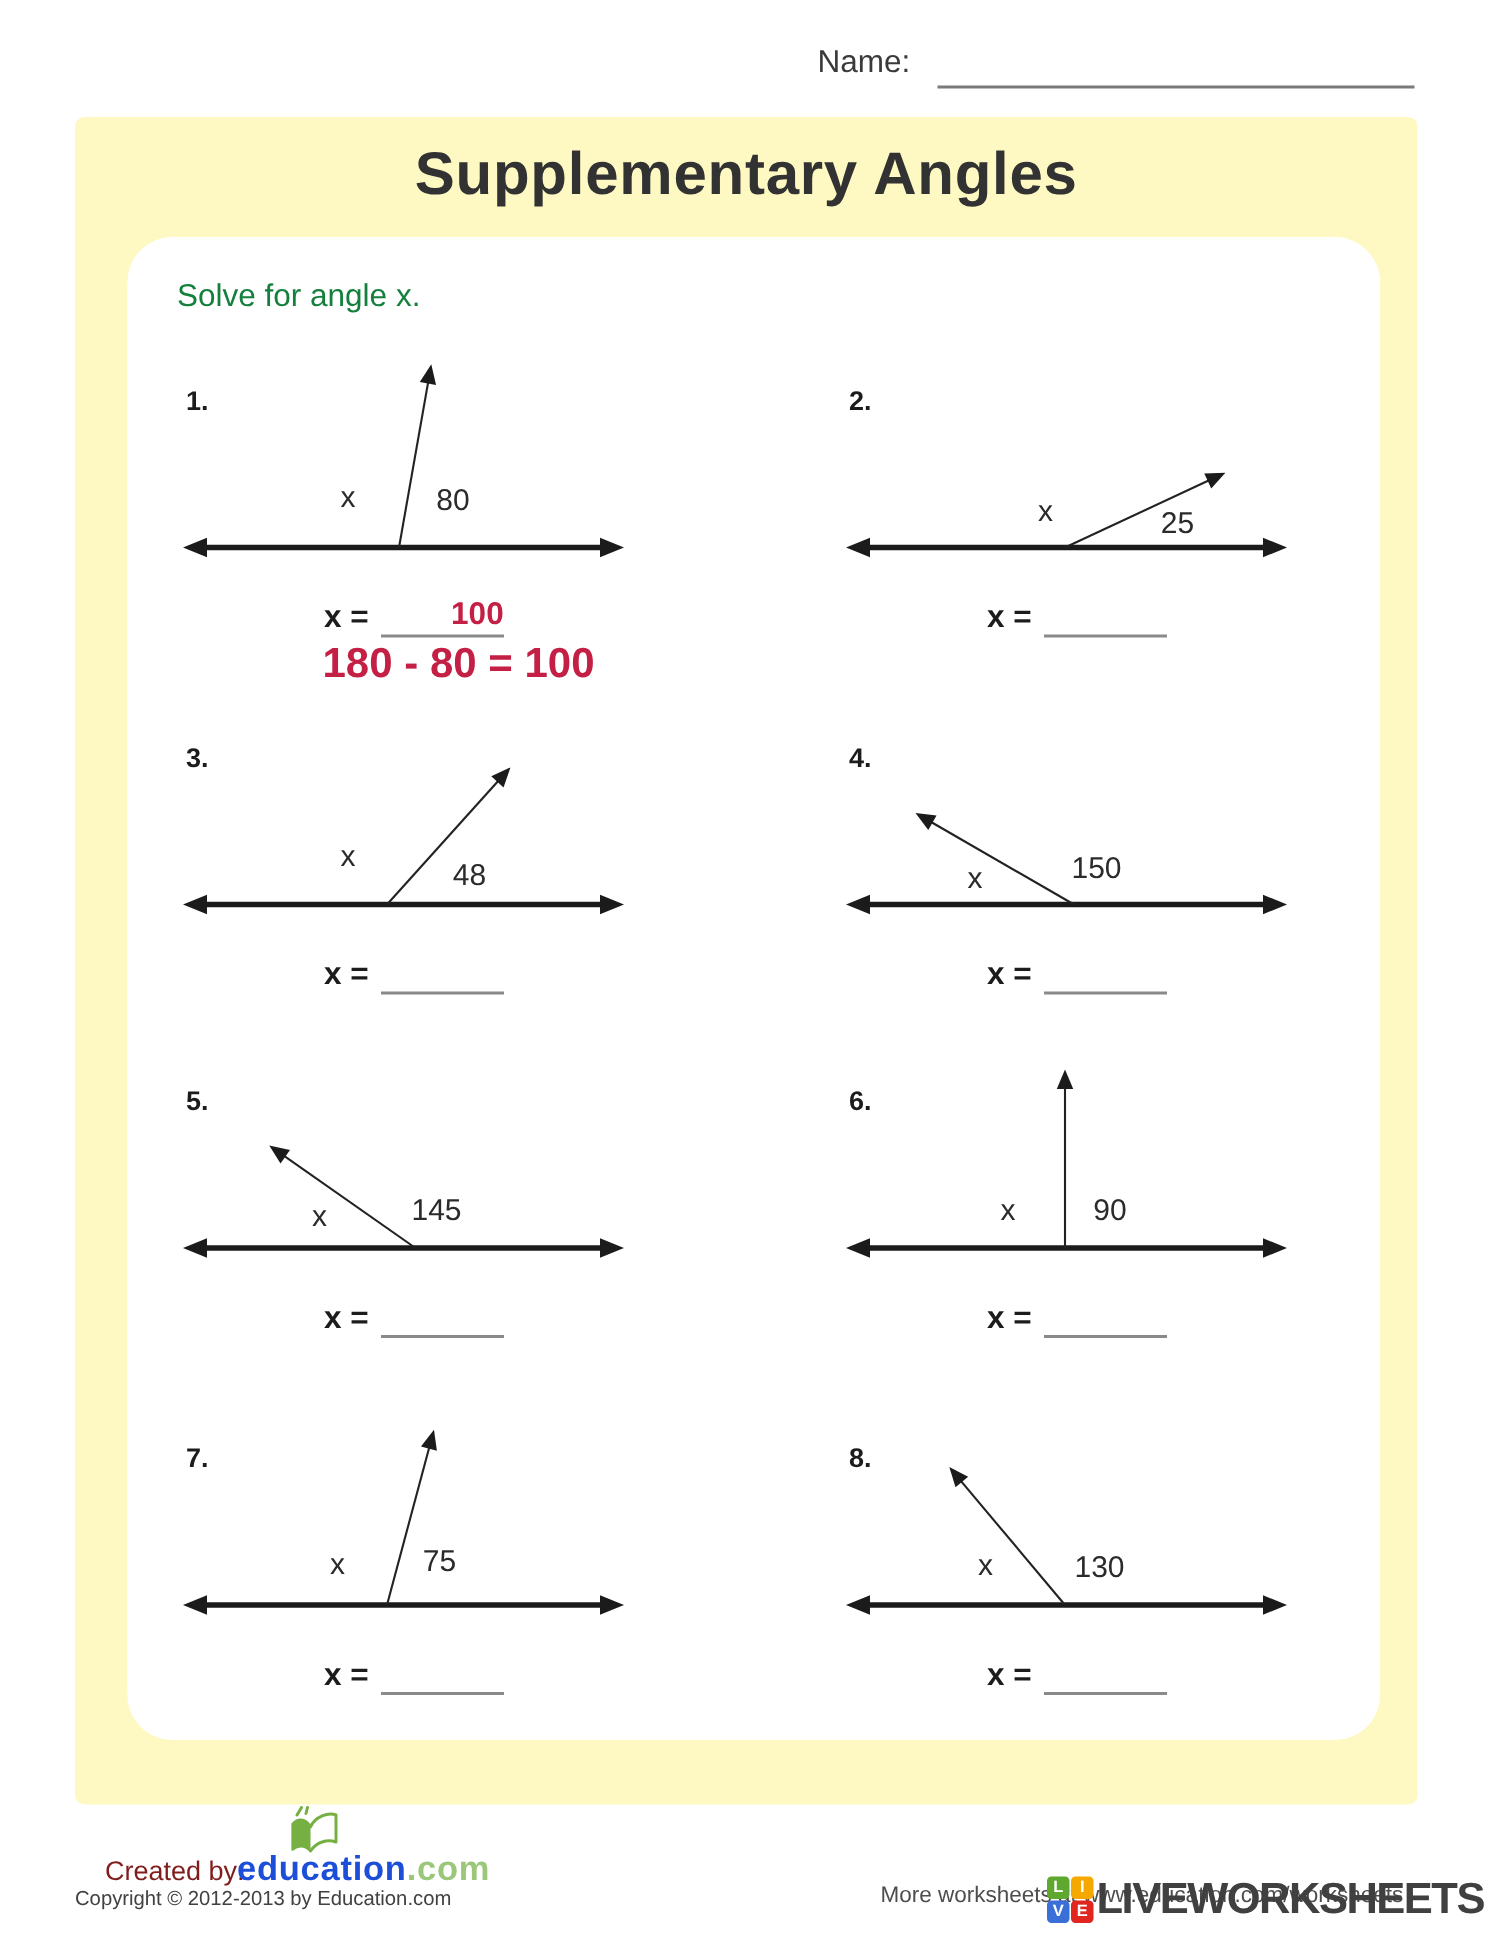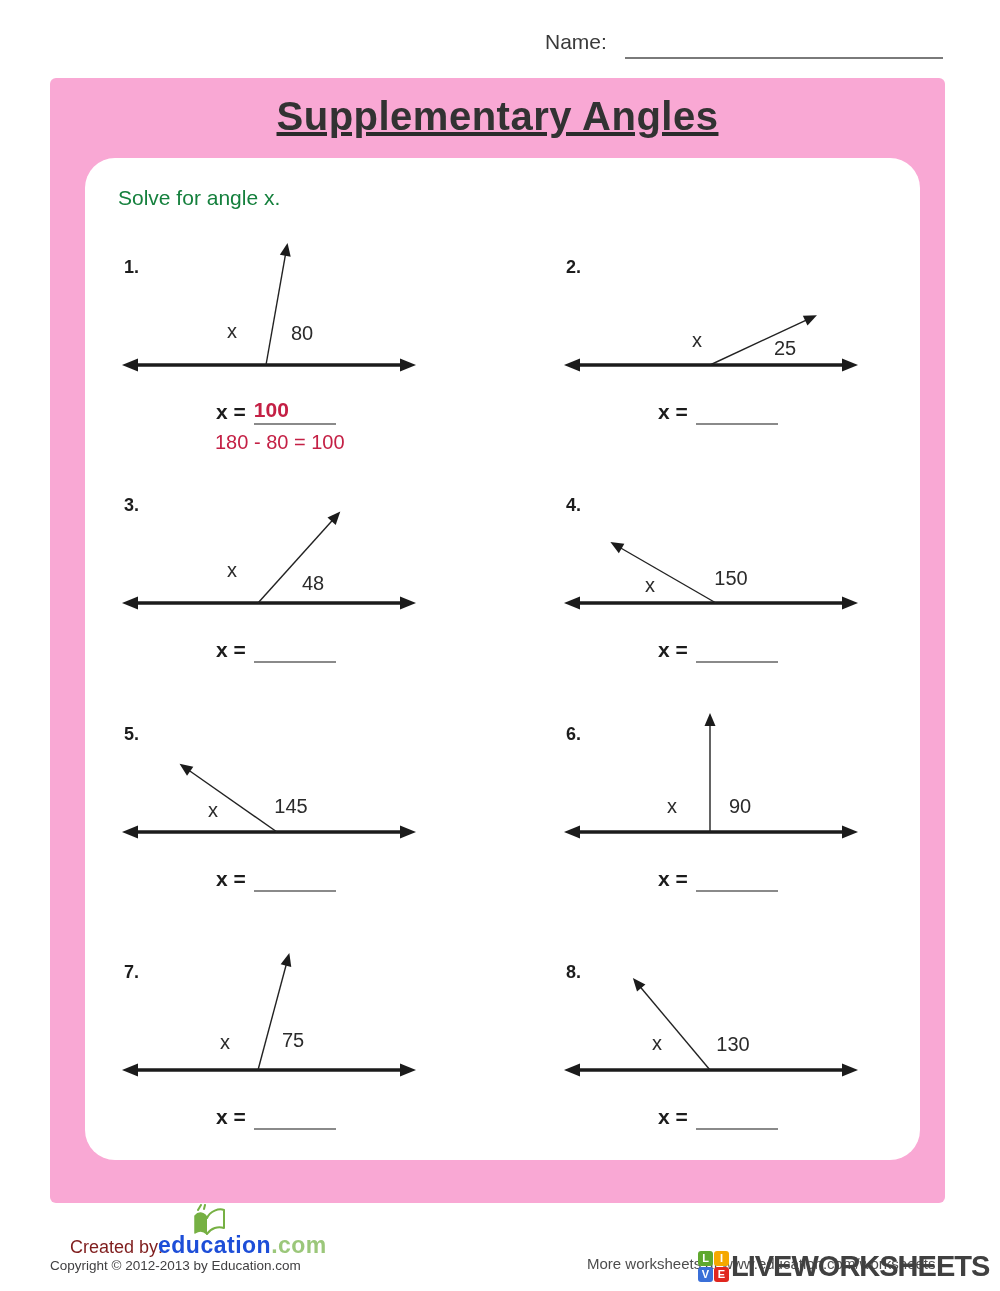--- a/index.html
+++ b/index.html
@@ -5,34 +5,34 @@
   html,body{margin:0;padding:0;}
   body{
     width:1000px;height:1291px;position:relative;background:#ffffff;
     font-family:"Liberation Sans",sans-serif;color:#2b2b2b;overflow:hidden;
   }
   
   .name-row{position:absolute;left:545px;top:30px;width:400px;}
   .name-label{font-size:21px;color:#3a3a3a;}
   .name-line{position:absolute;left:80px;top:27px;width:318px;border-bottom:2px solid #7a7a7a;height:0;}
   
-  .card{position:absolute;left:50px;top:78px;width:895px;height:1125px;background:#f9a8d4;border-radius:6px;text-decoration:underline;}
+  .card{position:absolute;left:50px;top:78px;width:895px;height:1125px;background:#fef9c3;border-radius:6px;}
   .card-title{margin:0;text-align:center;padding-top:16px;font-size:40px;font-weight:600;color:#323232;letter-spacing:0.5px;}
   .inner{position:absolute;left:35px;top:80px;width:835px;height:1002px;background:#ffffff;border-radius:30px;}
   .instructions{position:absolute;left:118px;top:186px;font-size:21px;font-weight:normal;color:#15803d;}
   
   .problem{position:absolute;width:345px;}
   .problem svg{display:block;}
   svg text{font-family:"Liberation Sans",sans-serif;font-size:20px;fill:#2b2b2b;}
   svg text.num{font-size:18px;font-weight:bold;fill:#1c1c1c;}
   .answer{margin-top:10px;padding-left:108px;font-size:21px;line-height:26px;white-space:nowrap;}
   .ans-prefix{font-weight:bold;color:#1c1c1c;}
-  .ans-underline{display:inline-block;width:82px;border-bottom:2px solid #8a8a8a;text-align:left;margin-left:8px;height:26px;vertical-align:bottom;}
+  .ans-underline{display:inline-block;width:82px;border-bottom:2px solid #8a8a8a;text-align:right;margin-left:8px;height:26px;vertical-align:bottom;}
   .ans-value{color:#c42045;font-weight:bold;font-size:21px;}
-  .work{margin-top:5px;padding-left:107px;color:#c42045;font-weight:normal;font-size:20px;line-height:24px;white-space:nowrap;}
+  .work{margin-top:5px;padding-left:107px;color:#c42045;font-weight:bold;font-size:28px;line-height:24px;white-space:nowrap;}
   
   .created-by{position:absolute;left:70px;top:1237px;font-size:18px;color:#7f1d1d;}
   .edu-logo{position:absolute;left:158px;top:1232px;font-size:23px;font-weight:bold;letter-spacing:0.5px;}
   .edu-main{color:#1d4ed8;}
   .edu-tld{color:#9bc77a;font-weight:bold;}
   .book-icon{position:absolute;left:185px;top:1204px;}
   .copyright{position:absolute;left:50px;top:1258px;font-size:13.5px;color:#414042;}
   .more-worksheets{position:absolute;left:587px;top:1255px;font-size:15px;color:#4d4d4d;}
   .lw-logo{position:absolute;left:698px;top:1251px;display:flex;align-items:center;}
   .lw-grid{display:grid;grid-template-columns:15px 15px;grid-template-rows:15px 15px;gap:1px;margin-right:2px;}

